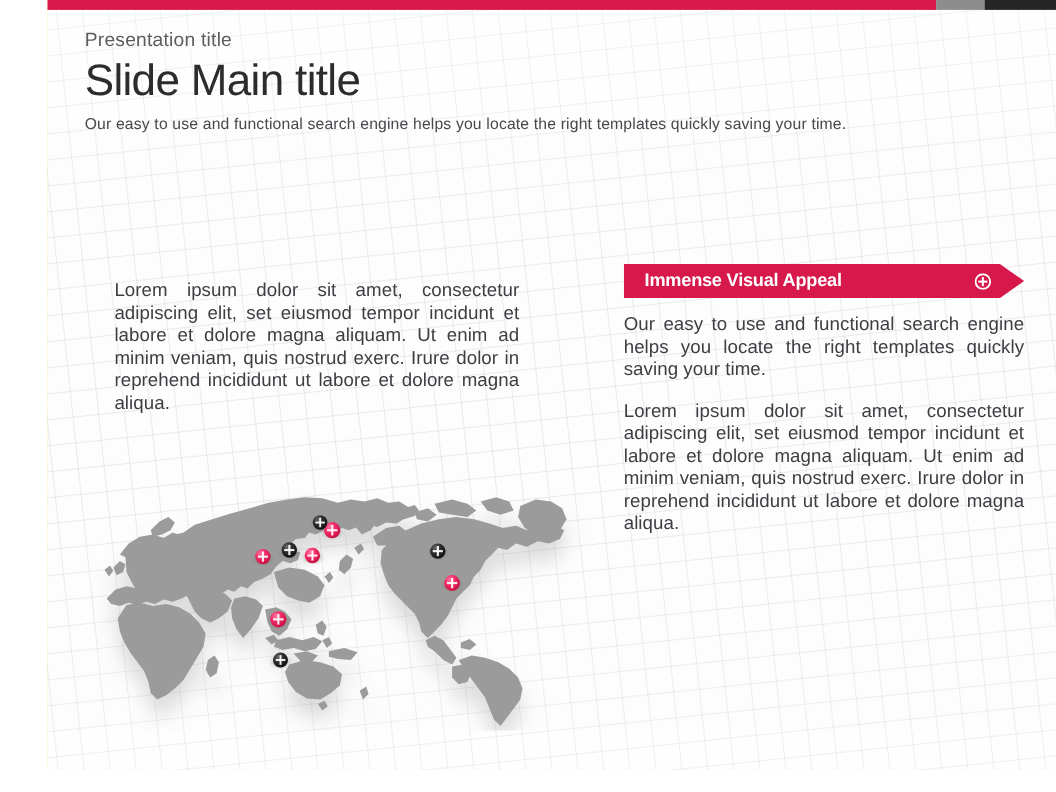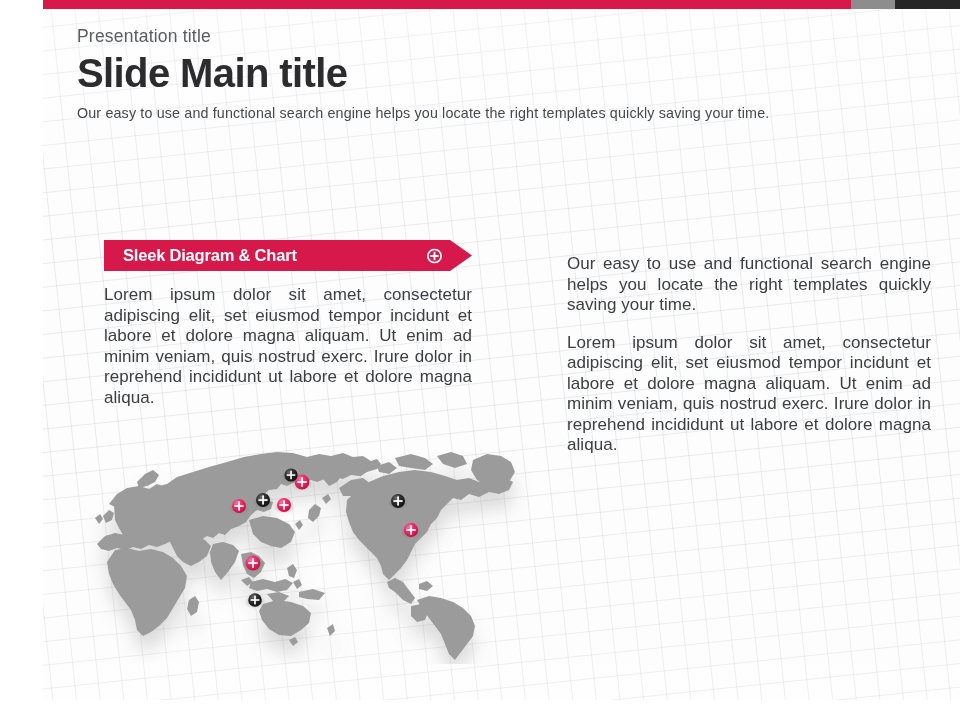--- a/index.html
+++ b/index.html
@@ -70,21 +70,21 @@
   }
   .eyebrow {
     font-size: 17.5px;
     color: #5a5c60;
     letter-spacing: 0.2px;
     line-height: 1.2;
   }
   .main-title {
     margin-top: 4px;
     font-size: 40px;
-    font-weight: bold;
+    font-weight: normal;
     color: #2c2c2e;
     letter-spacing: -0.6px;
     line-height: 1.12;
   }
   .subtitle {
     margin-top: 9px;
     font-size: 14.3px;
     color: #46484c;
     letter-spacing: 0.15px;
     white-space: nowrap;
@@ -165,34 +165,34 @@
     <div class="seg-dark"></div>
   </div>
 
   <div class="header">
     <div class="eyebrow">Presentation title</div>
     <div class="main-title">Slide Main title</div>
     <div class="subtitle">Our easy to use and functional search engine helps you locate the right templates  quickly  saving your time.</div>
   </div>
 
   <div class="col col-left">
+    <p class="body-copy">Lorem ipsum dolor sit amet, consectetur adipiscing elit, set eiusmod tempor incidunt et labore et dolore magna aliquam. Ut enim ad minim veniam, quis nostrud exerc. Irure dolor in reprehend incididunt ut labore et dolore magna aliqua.</p>
+  </div>
+
+  <div class="col col-right">
     <div class="ribbon">
-      <span class="ribbon-title">Sleek Diagram &amp; Chart</span>
+      <span class="ribbon-title">Immense Visual Appeal</span>
       <span class="ribbon-plus">
         <svg viewBox="0 0 16 16" aria-hidden="true">
           <circle cx="8" cy="8" r="7.1" fill="none" stroke="#ffffff" stroke-width="1.8"></circle>
           <rect x="7.0" y="3.6" width="2.0" height="8.8" fill="#ffffff"></rect>
           <rect x="3.6" y="7.0" width="8.8" height="2.0" fill="#ffffff"></rect>
         </svg>
       </span>
     </div>
-    <p class="body-copy">Lorem ipsum dolor sit amet, consectetur adipiscing elit, set eiusmod tempor incidunt et labore et dolore magna aliquam. Ut enim ad minim veniam, quis nostrud exerc. Irure dolor in reprehend incididunt ut labore et dolore magna aliqua.</p>
-  </div>
-
-  <div class="col col-right">
     <p class="body-copy">Our easy to use and functional search engine helps you locate the right templates quickly saving your time.</p>
     <p class="body-copy">Lorem ipsum dolor sit amet, consectetur adipiscing elit, set eiusmod tempor incidunt et labore et dolore magna aliquam. Ut enim ad minim veniam, quis nostrud exerc. Irure dolor in reprehend incididunt ut labore et dolore magna aliqua.</p>
   </div>
 
   <div class="map-wrap">
     <svg viewBox="0 0 470 232" preserveAspectRatio="xMidYMid meet">
       <defs>
         <filter id="mapShadow" x="-30%" y="-30%" width="170%" height="200%">
           <feDropShadow dx="0" dy="16" stdDeviation="9" flood-color="#8b8b8b" flood-opacity="0.30"></feDropShadow>
         </filter>

